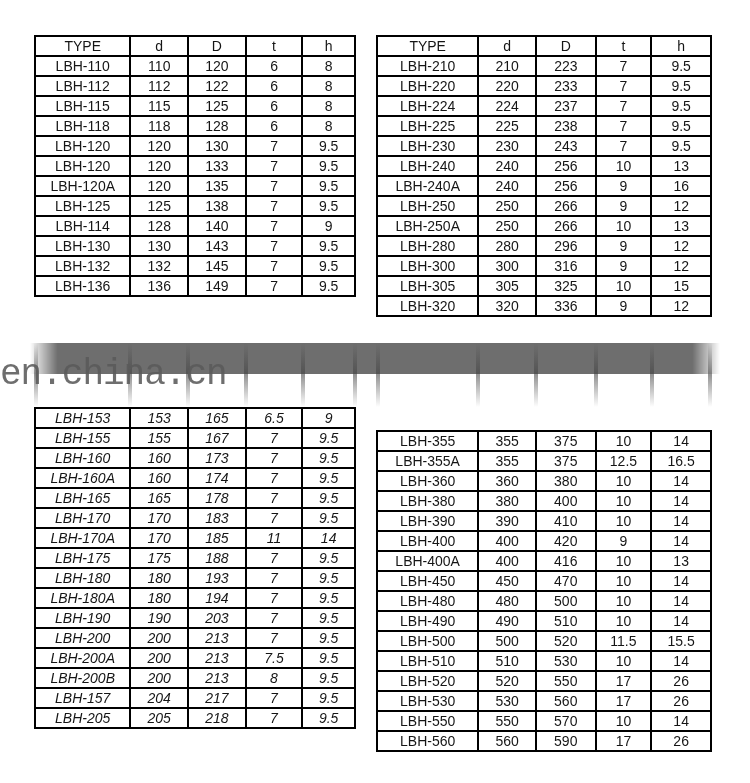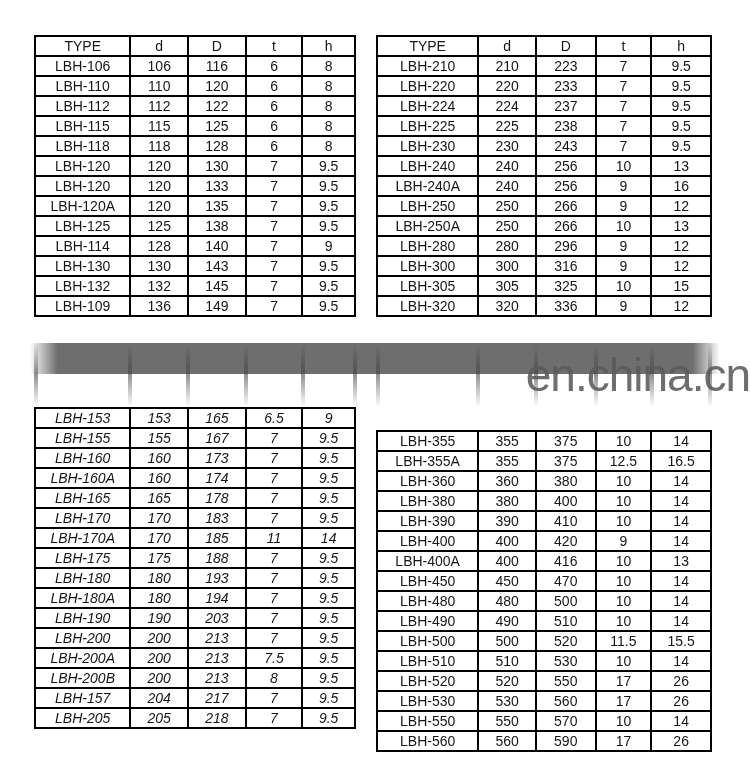--- a/index.html
+++ b/index.html
@@ -15,22 +15,22 @@
   .lt col.c0 { width:96px; } .lt col.c1 { width:58px; } .lt col.c2 { width:58px; } .lt col.c3 { width:57px; } .lt col.c4 { width:53px; }
   .rt col.c0 { width:102px; } .rt col.c1 { width:58px; } .rt col.c2 { width:60px; } .rt col.c3 { width:56px; } .rt col.c4 { width:60px; }
   
   #band { position:absolute; left:0; top:343px; width:750px; height:64px; }
   #band .gray { position:absolute; left:30px; right:30px; top:0; height:31px; background:#6e6e6e;
          -webkit-mask-image:linear-gradient(90deg, transparent 0, #000 4%, #000 96%, transparent 100%);
          mask-image:linear-gradient(90deg, transparent 0, #000 4%, #000 96%, transparent 100%); }
   #band .white { position:absolute; left:0; right:0; top:31px; height:33px; background:#fff; }
   #band .ghost { position:absolute; top:0; height:64px; width:4px;
          background:linear-gradient(180deg, rgba(0,0,0,0) 0%, rgba(60,60,60,0.55) 50%, rgba(0,0,0,0) 100%); }
-  #watermark { position:absolute; left:0; width:750px; top:343px; text-align:right; font-size:46px;
-         color:rgba(90,90,90,0.88); letter-spacing:-1px; line-height:64px; font-family:Liberation Sans, sans-serif; }
+  #watermark { position:absolute; left:0; width:750px; top:343px; text-align:left; font-size:36px;
+         color:rgba(90,90,90,0.88); letter-spacing:-1px; line-height:64px; font-family:Liberation Mono, monospace; }
 </style>
 </head>
 <body>
 
 <table class="spec lt" id="lt-top">
   <colgroup>
       <col class="c0">
       <col class="c1">
       <col class="c2">
       <col class="c3">
@@ -40,27 +40,20 @@
     <tr>
       <th>TYPE</th>
       <th>d</th>
       <th>D</th>
       <th>t</th>
       <th>h</th>
     </tr>
   </thead>
   <tbody>
       <tr>
-        <td>LBH-106</td>
-        <td>106</td>
-        <td>116</td>
-        <td>6</td>
-        <td>8</td>
-      </tr>
-      <tr>
         <td>LBH-110</td>
         <td>110</td>
         <td>120</td>
         <td>6</td>
         <td>8</td>
       </tr>
       <tr>
         <td>LBH-112</td>
         <td>112</td>
         <td>122</td>
@@ -124,21 +117,21 @@
         <td>9.5</td>
       </tr>
       <tr>
         <td>LBH-132</td>
         <td>132</td>
         <td>145</td>
         <td>7</td>
         <td>9.5</td>
       </tr>
       <tr>
-        <td>LBH-109</td>
+        <td>LBH-136</td>
         <td>136</td>
         <td>149</td>
         <td>7</td>
         <td>9.5</td>
       </tr>
     </tbody>
 </table>
 
 <table class="spec rt" id="rt-top">
   <colgroup>

